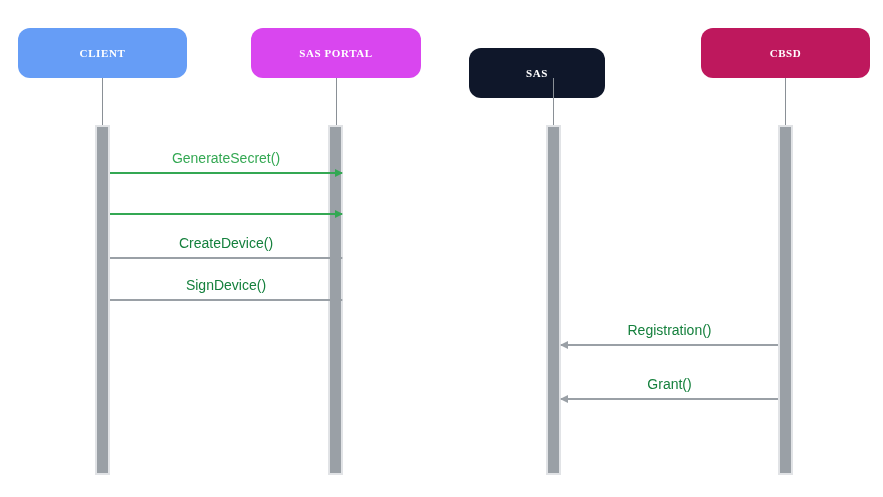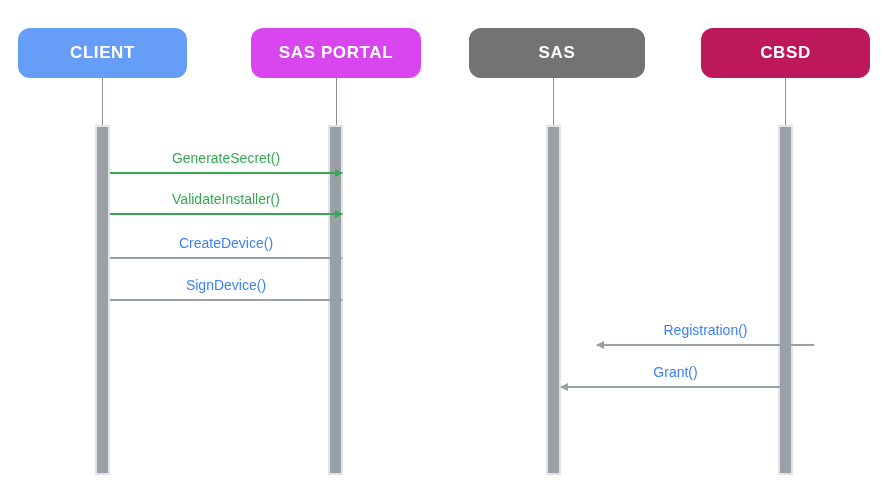--- a/index.html
+++ b/index.html
@@ -18,27 +18,28 @@
   
   .actor-box {
     position: absolute;
     top: 28px;
     height: 50px;
     border-radius: 12px;
     display: flex;
     align-items: center;
     justify-content: center;
     color: #ffffff;
-    font-size: 17px;
+    font-size: 11px;
     font-weight: bold;
     letter-spacing: 0.6px;
+    font-family: Liberation Serif, serif;
   }
   .actor-client     { left: 18px;  width: 169px; background: #669DF6; }
   .actor-sas-portal { left: 251px; width: 170px; background: #d946ef; }
-  .actor-sas        { left: 469px; width: 176px; background: #737373; }
+  .actor-sas        { left: 469px; width: 136px; background: #0f172a; margin-top: 20px; }
   .actor-cbsd       { left: 701px; width: 169px; background: #be185d; }
 
   
   .stem {
     position: absolute;
     top: 78px;
     height: 47px;
     width: 1.5px;
     background: #8A9096;
   }
@@ -89,33 +90,33 @@
     position: absolute;
     top: 18.5px;
     width: 0;
     height: 0;
     border-top: 4px solid transparent;
     border-bottom: 4px solid transparent;
   }
   .msg-green .msg-label { color: #34A853; }
   .msg-green .msg-line  { background: #34A853; }
   .msg-green .arrowhead-right { border-left: 8px solid #34A853; }
-  .msg-gray .msg-label { color: #3b82f6; }
+  .msg-gray .msg-label { color: #15803d; }
   .msg-gray .msg-line  { background: #9AA0A6; }
   .msg-gray .arrowhead-right { border-left: 8px solid #9AA0A6; }
   .msg-gray .arrowhead-left  { border-right: 8px solid #9AA0A6; }
   .arrowhead-right { right: -1px; }
   .arrowhead-left  { left: -1px; }
 
   .msg-1 { top: 150px; }
   .msg-2 { top: 191px; }
   .msg-3 { top: 235px; }
   .msg-4 { top: 277px; text-decoration: underline; }
-  .msg-5 { top: 322px; margin-left: 36px; }
-  .msg-6 { top: 364px; padding-left: 12px; }
+  .msg-5 { top: 322px; }
+  .msg-6 { top: 376px; }
 </style>
 </head>
 <body>
 
 <div class="diagram">
 
   <div class="actor-box actor-client">
     <span>CLIENT</span>
   </div>
   <div class="actor-box actor-sas-portal">
@@ -138,21 +139,20 @@
   <div class="activation act-sas"></div>
   <div class="activation act-cbsd"></div>
 
   <div class="msg msg-left-lane msg-green msg-1">
     <div class="msg-label">GenerateSecret()</div>
     <div class="msg-line"></div>
     <div class="arrowhead arrowhead-right"></div>
   </div>
 
   <div class="msg msg-left-lane msg-green msg-2">
-    <div class="msg-label">ValidateInstaller()</div>
     <div class="msg-line"></div>
     <div class="arrowhead arrowhead-right"></div>
   </div>
 
   <div class="msg msg-left-lane msg-gray msg-3">
     <div class="msg-label">CreateDevice()</div>
     <div class="msg-line"></div>
     <div class="arrowhead arrowhead-right"></div>
   </div>
 

